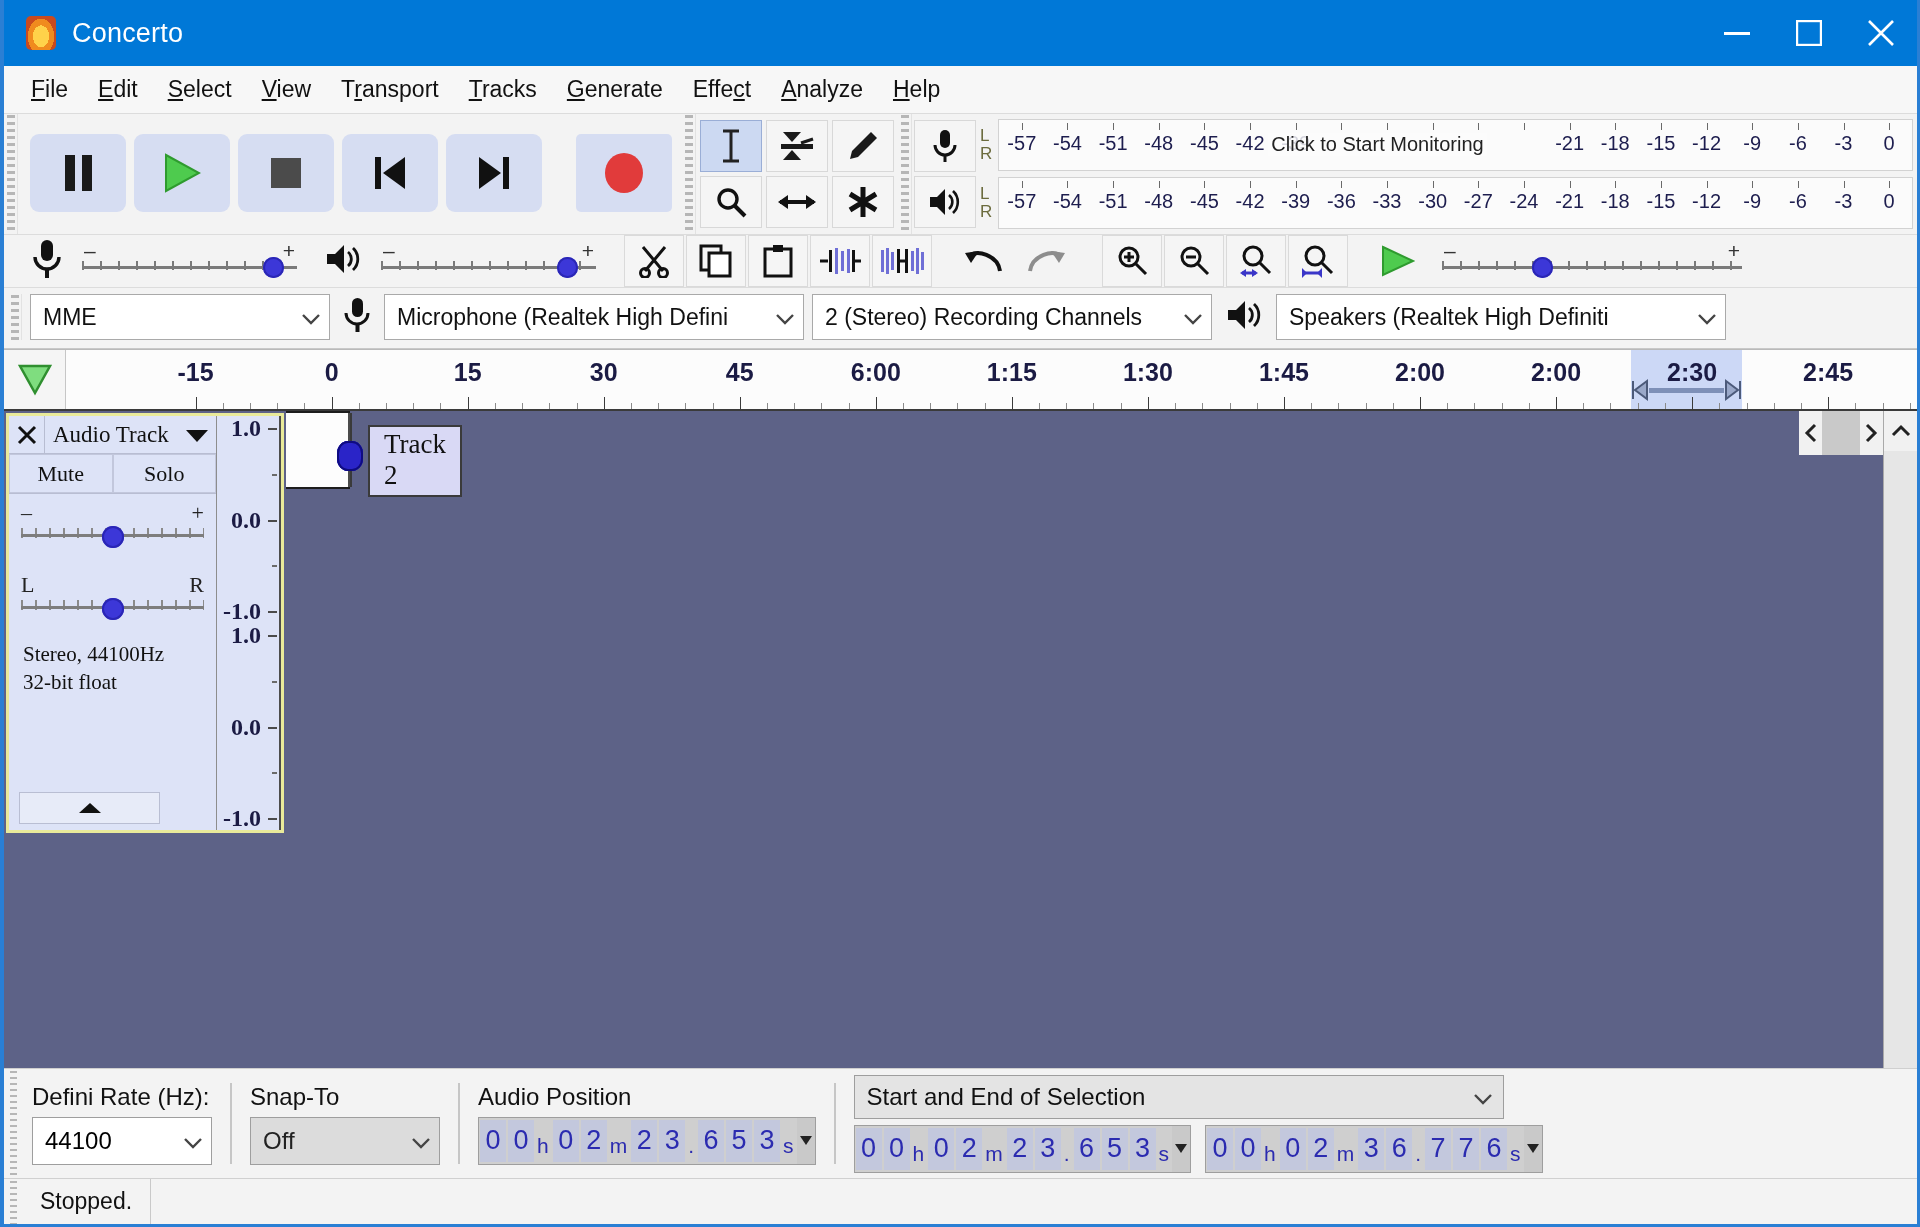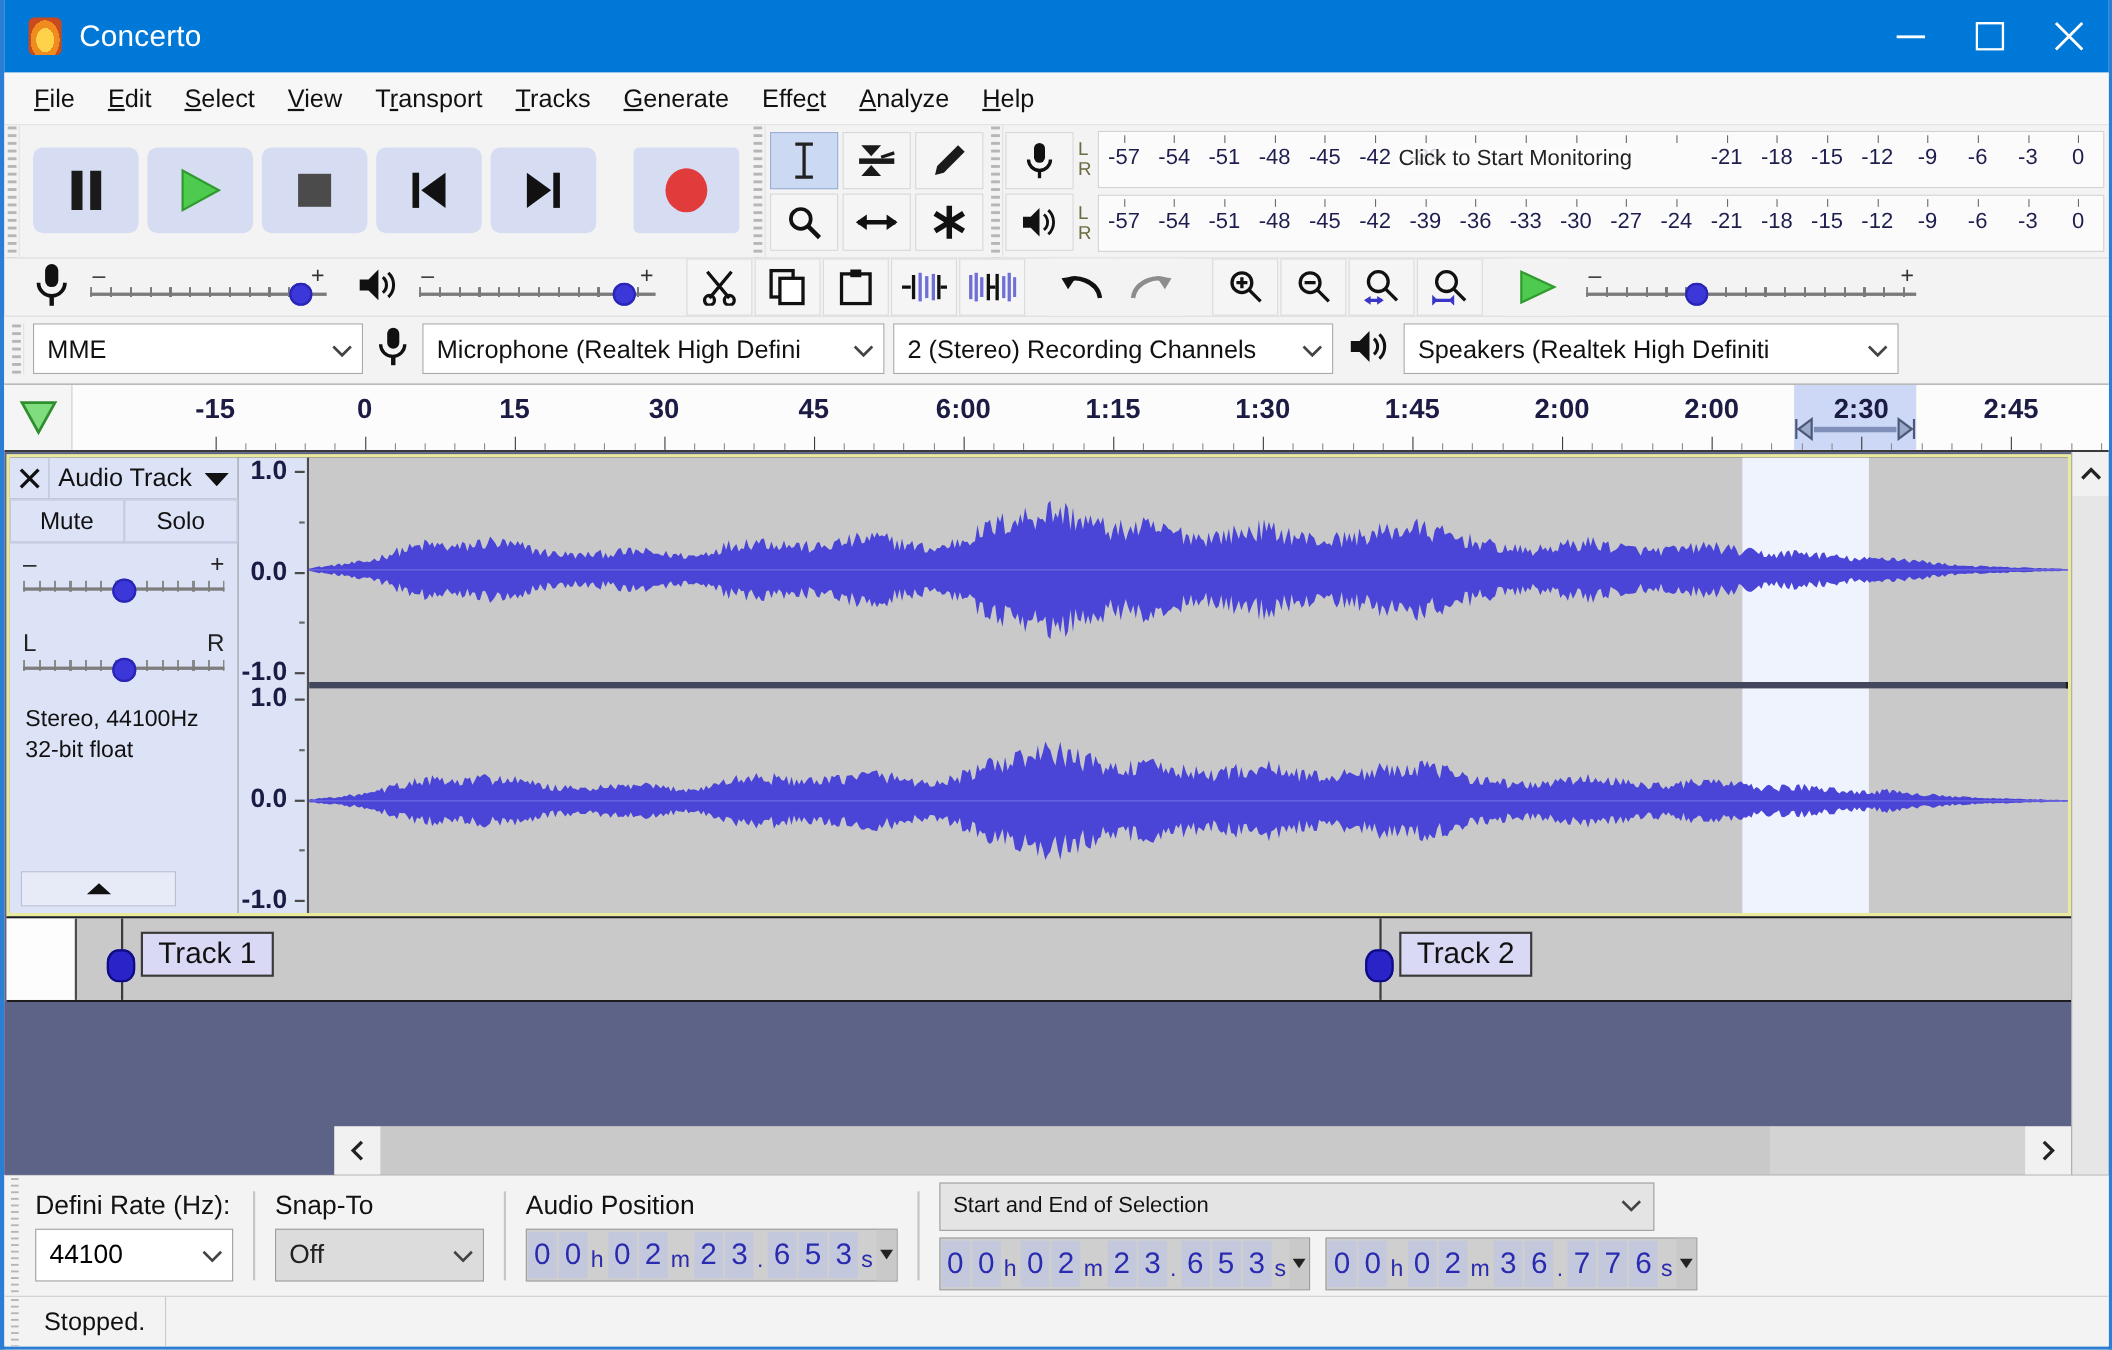--- a/index.html
+++ b/index.html
@@ -103,21 +103,21 @@
   .ruler .rtick { position: absolute; bottom: 0; width: 1px; background: #4a4a4a; }
   .ruler .rlbl { position: absolute; top: 8px; transform: translateX(-50%);
                  font-size: 25px; font-weight: bold; color: #1b1b44; }
   .ruler .selband { position: absolute; top: 0; bottom: 0; background: #ccd8f6; }
   .ruler .handles { position: absolute; bottom: 8px; height: 22px; display: flex;
                     align-items: center; }
   .ruler .hbar { height: 5px; background: #7e90b8; flex: 1; }
 
   
   .tracksarea { flex: 1; display: flex; background: #5d6287; overflow: hidden; position: relative; }
-  .tcol { flex: 1; display: flex; flex-direction: column; min-width: 0; }
+  .tcol { flex: 1; display: flex; flex-direction: row; min-width: 0; font-family: Liberation Serif, serif; }
 
   .track { display: flex; background: #cfcfcf; }
   .audiotrack { border: 3px solid #e9ea9a; outline: 2px solid #1d1d1d; outline-offset: -5px;
                 margin: 2px 0 0 2px; }
   .tpanel { width: 208px; background: #dde3f7; border-right: 1px solid #8d8d8d;
             display: flex; flex-direction: column; flex: 0 0 208px; position: relative; }
   .trow1 { display: flex; height: 38px; border-bottom: 1px solid #b8bdd2; }
   .closebtn { width: 36px; display: flex; align-items: center; justify-content: center;
               border-right: 1px solid #b8bdd2; font-size: 24px; color: #111; }
   .tname { flex: 1; display: flex; align-items: center; justify-content: space-between;
@@ -187,21 +187,21 @@
   .sb-label { font-size: 24px; color: #111; margin-bottom: 6px; }
   .sb-vsep { width: 2px; background: #c6c6c6; margin: 14px 8px; }
   .rate-combo { width: 180px; height: 48px; background: #fff; border: 1px solid #9e9e9e;
                 display: flex; align-items: center; justify-content: space-between;
                 padding: 0 8px 0 12px; font-size: 24px; }
   .snap-combo { width: 190px; height: 48px; background: #dcdcdc; border: 1px solid #9e9e9e;
                 display: flex; align-items: center; justify-content: space-between;
                 padding: 0 8px 0 12px; font-size: 24px; color: #222; }
   .wide-combo { height: 44px; background: #e4e4e4; border: 1px solid #9e9e9e;
                 display: flex; align-items: center; justify-content: space-between;
-                padding: 0 10px 0 12px; font-size: 20px; color: #111; }
+                padding: 0 10px 0 12px; font-size: 24px; color: #111; }
   .timefield { height: 48px; display: inline-flex; align-items: stretch;
                border: 1px solid #9e9e9e; background: #cfcfcf; }
   .timefield .dg { background: #c3c8dd; color: #2b2bb0; font-size: 27px;
                    display: flex; align-items: center; justify-content: center;
                    width: 26px; margin: 2px 1px; }
   .timefield .un { color: #2b2bb0; font-size: 21px; display: flex; align-items: flex-end;
                    padding: 0 3px 6px 2px; }
   .timefield .sp { width: 18px; display: flex; align-items: center; justify-content: center;
                    background: #c9c9c9; }
 

